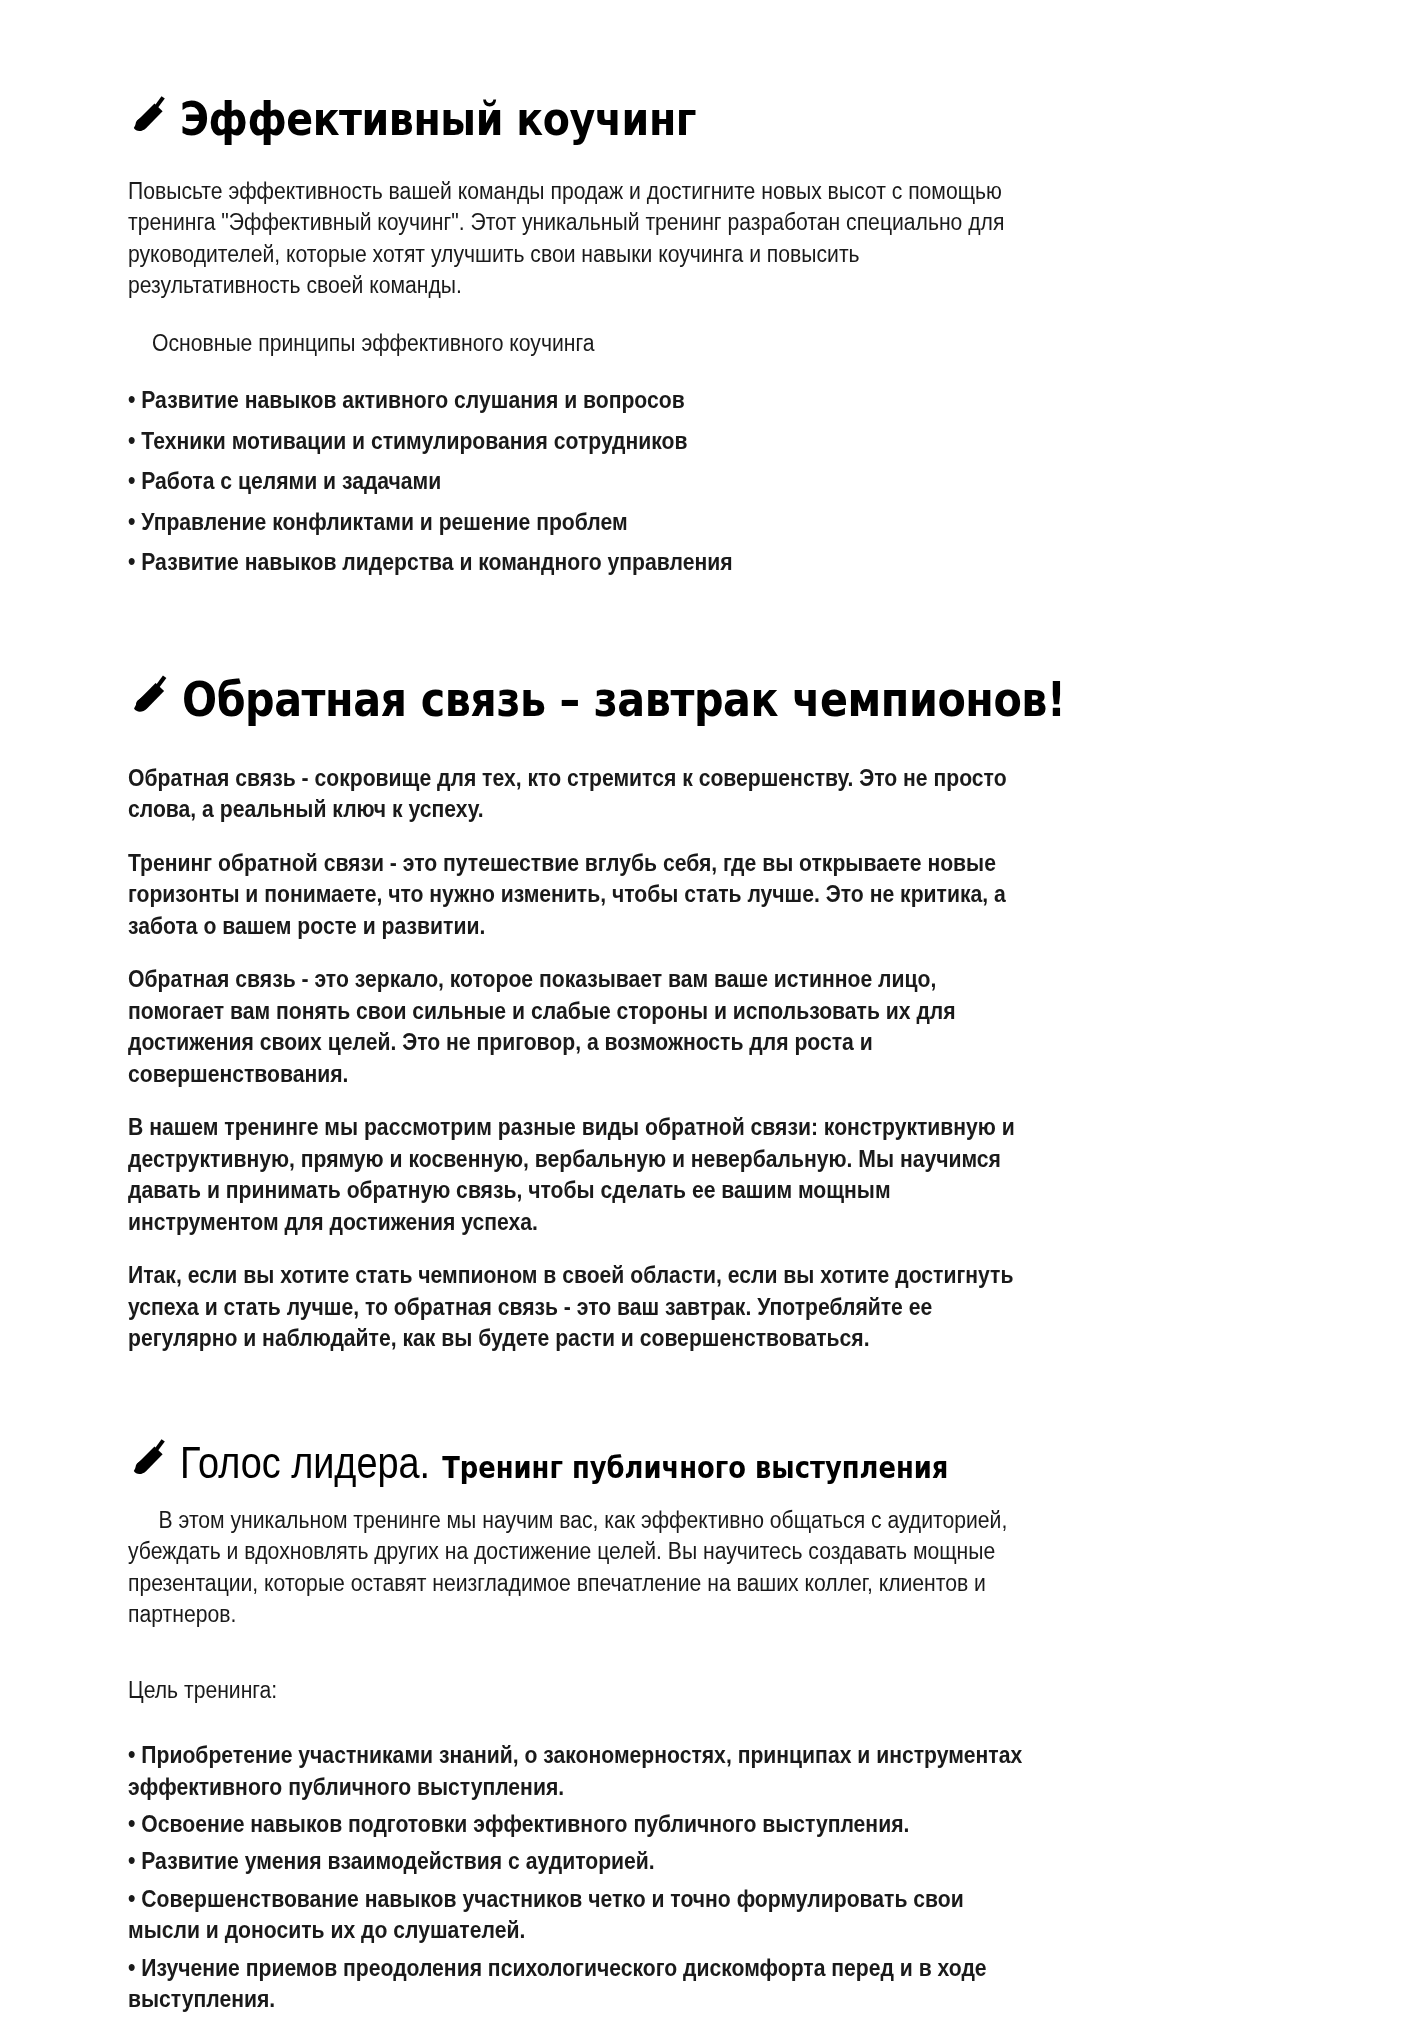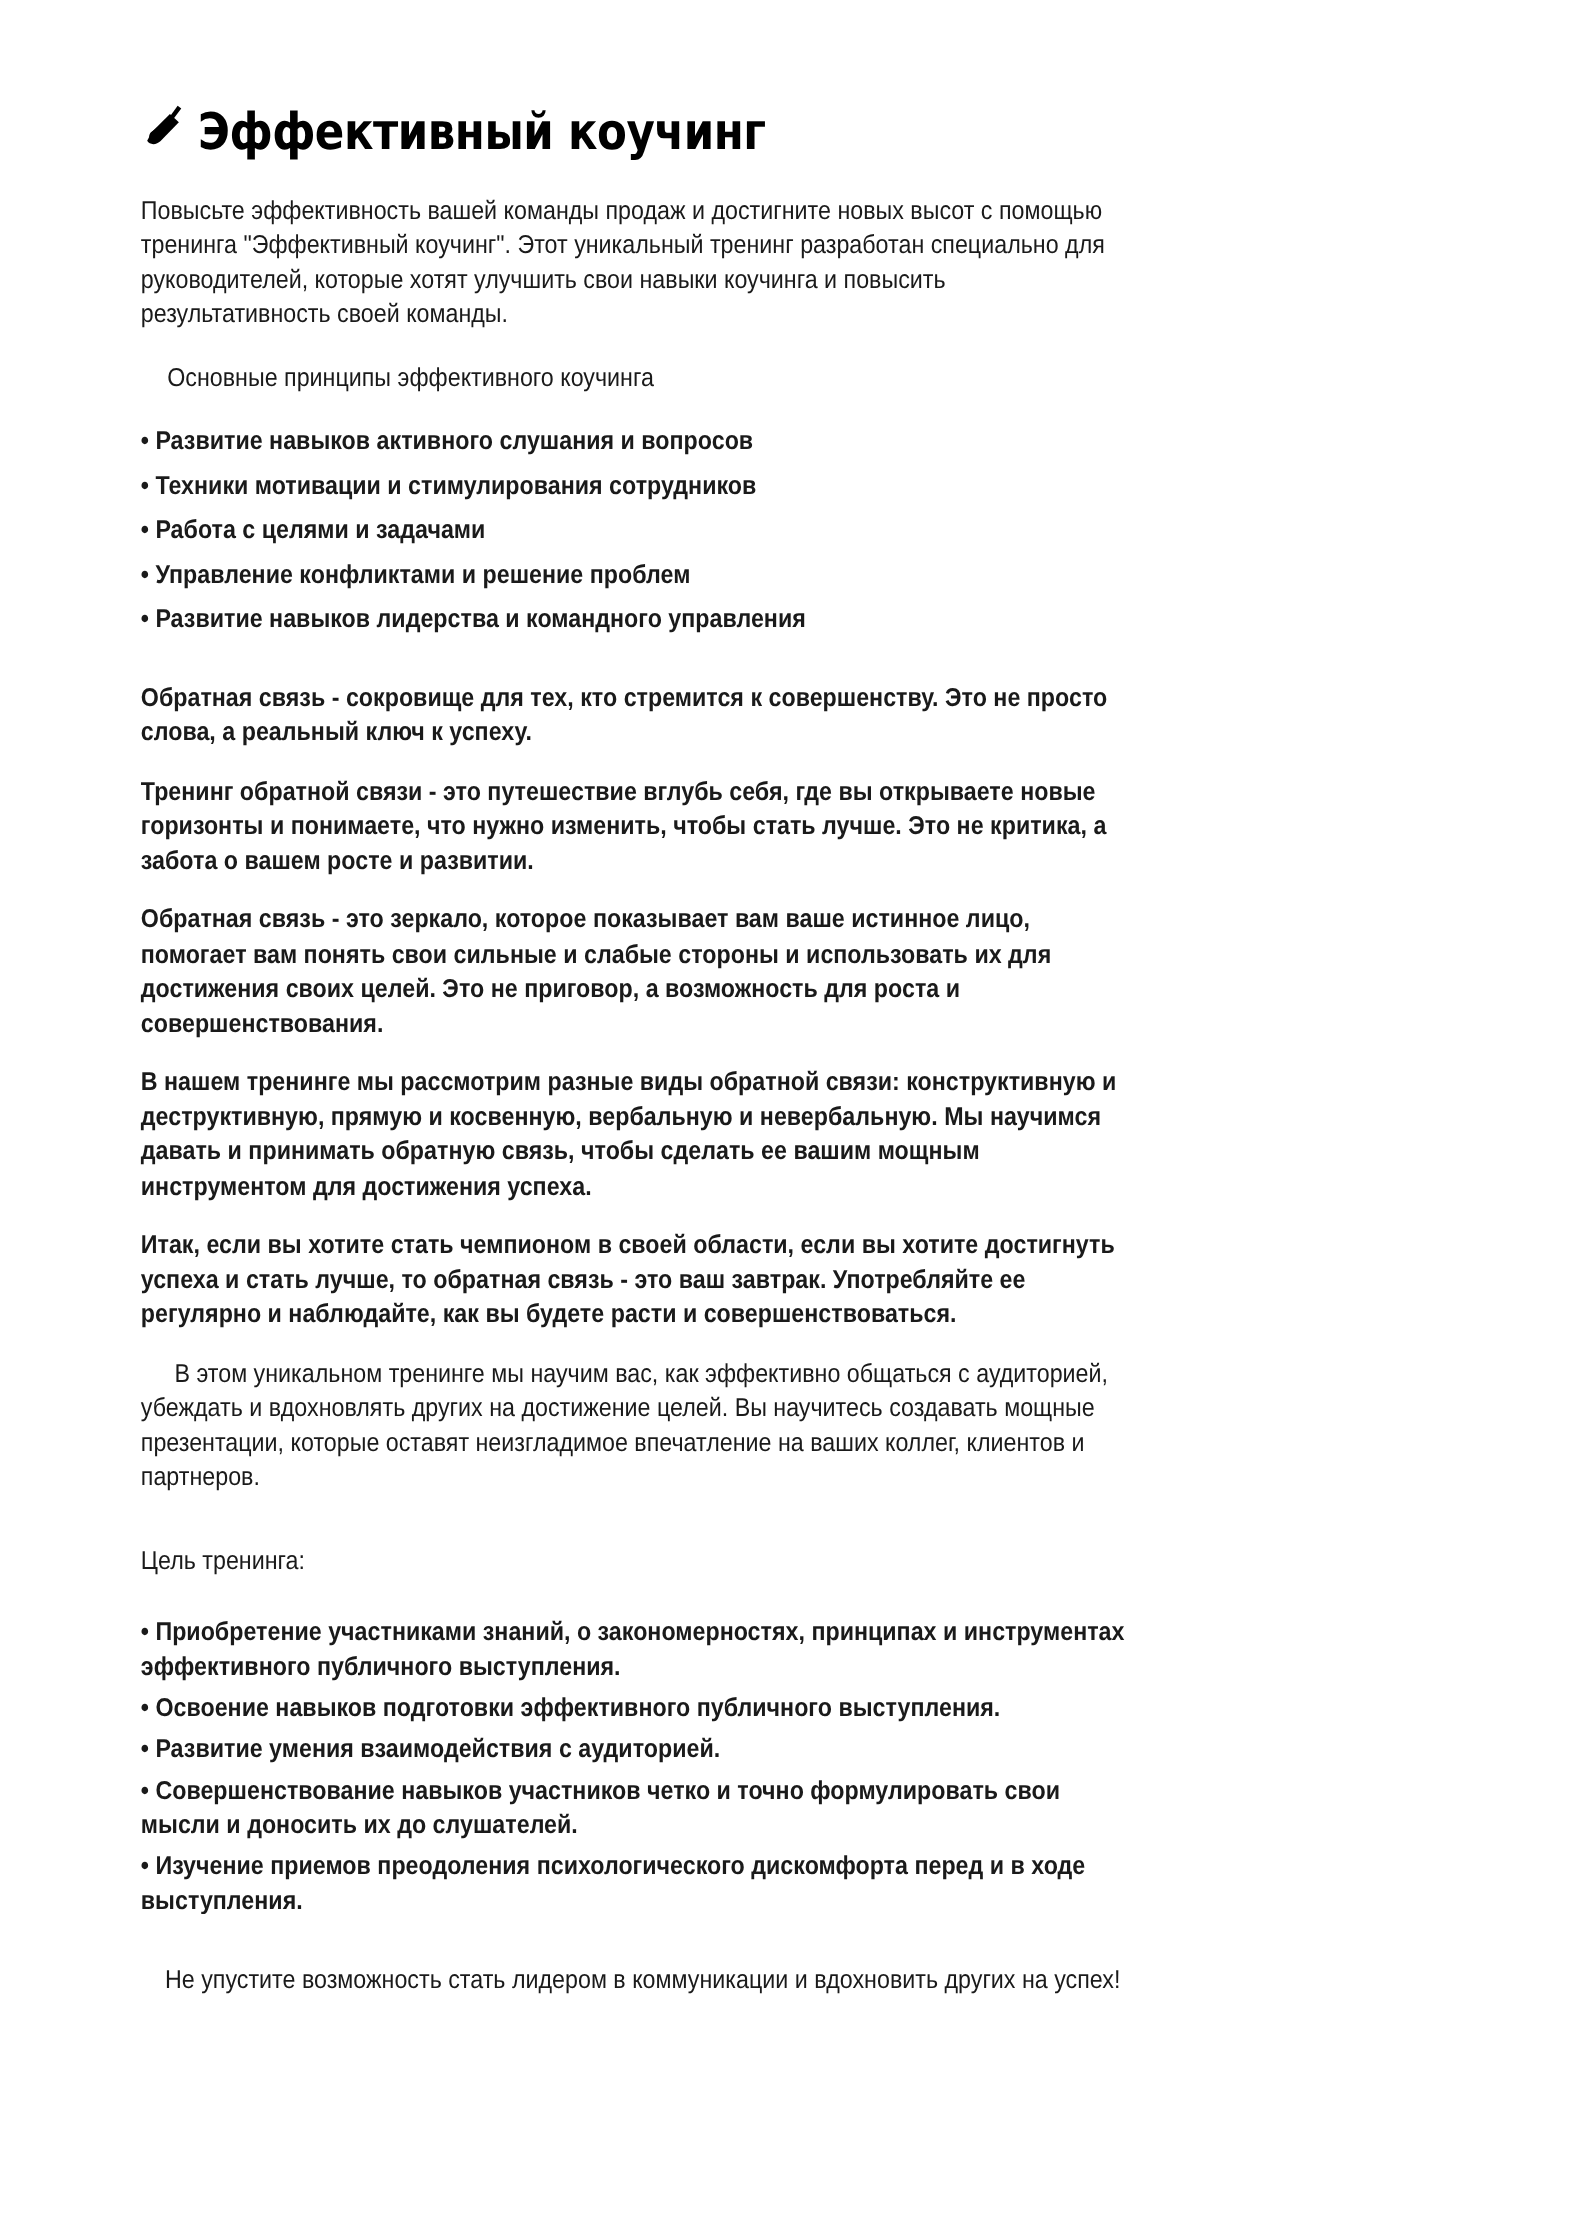--- a/index.html
+++ b/index.html
@@ -119,32 +119,56 @@
       <li class="li">• Развитие навыков активного слушания и вопросов</li>
       <li class="li">• Техники мотивации и стимулирования сотрудников</li>
       <li class="li">• Работа с целями и задачами</li>
       <li class="li">• Управление конфликтами и решение проблем</li>
       <li class="li">• Развитие навыков лидерства и командного управления</li>
     </ul>
   </div>
 
   <div>
 
+    <div class="heading sec2-head">
+      <span class="brush-icon">
+        <svg width="48" height="48" viewBox="0 0 46 46" aria-hidden="true">
+          <path d="M33.5 4.2 L36.8 6.6 L23.8 24.0 L21.0 21.4 Z" fill="#000000"></path>
+          <path d="M20.2 20.2 L26.6 26.0 L17.6 35.8 C15.4 38.2 12.0 38.4 9.6 36.2 C7.2 34.0 7.0 30.6 9.2 28.2 Z" fill="#000000"></path>
+          <path d="M6.0 30.0 L22.5 13.6 L30.6 21.2 L14.0 38.2 C10.2 42.0 4.0 42.0 1.8 38.0 Z" fill="#000000" transform="translate(4,-2)"></path>
+        </svg>
+      </span>
+      <span class="h-text h2-text">Обратная связь – завтрак чемпионов!</span>
+    </div>
 
     <div class="sec2-body">
       <p class="p">Обратная связь - сокровище для тех, кто стремится к совершенству. Это не просто слова, а реальный ключ к успеху.</p>
       <p class="p">Тренинг обратной связи - это путешествие вглубь себя, где вы открываете новые горизонты и понимаете, что нужно изменить, чтобы стать лучше. Это не критика, а забота о вашем росте и развитии.</p>
       <p class="p">Обратная связь - это зеркало, которое показывает вам ваше истинное лицо, помогает вам понять свои сильные и слабые стороны и использовать их для достижения своих целей. Это не приговор, а возможность для роста и совершенствования.</p>
       <p class="p">В нашем тренинге мы рассмотрим разные виды обратной связи: конструктивную и деструктивную, прямую и косвенную, вербальную и невербальную. Мы научимся давать и принимать обратную связь, чтобы сделать ее вашим мощным инструментом для достижения успеха.</p>
       <p class="p">Итак, если вы хотите стать чемпионом в своей области, если вы хотите достигнуть успеха и стать лучше, то обратная связь - это ваш завтрак. Употребляйте ее регулярно и наблюдайте, как вы будете расти и совершенствоваться.</p>
     </div>
   </div>
 
   <div>
 
+    <div class="heading sec3-head">
+      <span class="brush-icon">
+        <svg width="46" height="46" viewBox="0 0 46 46" aria-hidden="true">
+          <path d="M33.5 4.2 L36.8 6.6 L23.8 24.0 L21.0 21.4 Z" fill="#000000"></path>
+          <path d="M20.2 20.2 L26.6 26.0 L17.6 35.8 C15.4 38.2 12.0 38.4 9.6 36.2 C7.2 34.0 7.0 30.6 9.2 28.2 Z" fill="#000000"></path>
+          <path d="M6.0 30.0 L22.5 13.6 L30.6 21.2 L14.0 38.2 C10.2 42.0 4.0 42.0 1.8 38.0 Z" fill="#000000" transform="translate(4,-2)"></path>
+        </svg>
+      </span>
+      <span class="h3-wrap">
+        <span class="h3-main">Голос лидера.</span>
+        <span class="gap"></span>
+        <span class="h3-sub">Тренинг публичного выступления</span>
+      </span>
+    </div>
 
     <p class="p sec3-body indent-first">В этом уникальном тренинге мы научим вас, как эффективно общаться с аудиторией, убеждать и вдохновлять других на достижение целей. Вы научитесь создавать мощные презентации, которые оставят неизгладимое впечатление на ваших коллег, клиентов и партнеров.</p>
 
     <p class="p goal-label">Цель тренинга:</p>
 
     <ul class="bullets goal-list">
       <li class="li">• Приобретение участниками знаний, о закономерностях, принципах и  инструментах эффективного публичного выступления.</li>
       <li class="li">• Освоение навыков подготовки эффективного публичного выступления.</li>
       <li class="li">• Развитие   умения взаимодействия с аудиторией.</li>
       <li class="li">•  Совершенствование навыков участников четко и точно формулировать свои мысли и доносить их до слушателей.</li>

